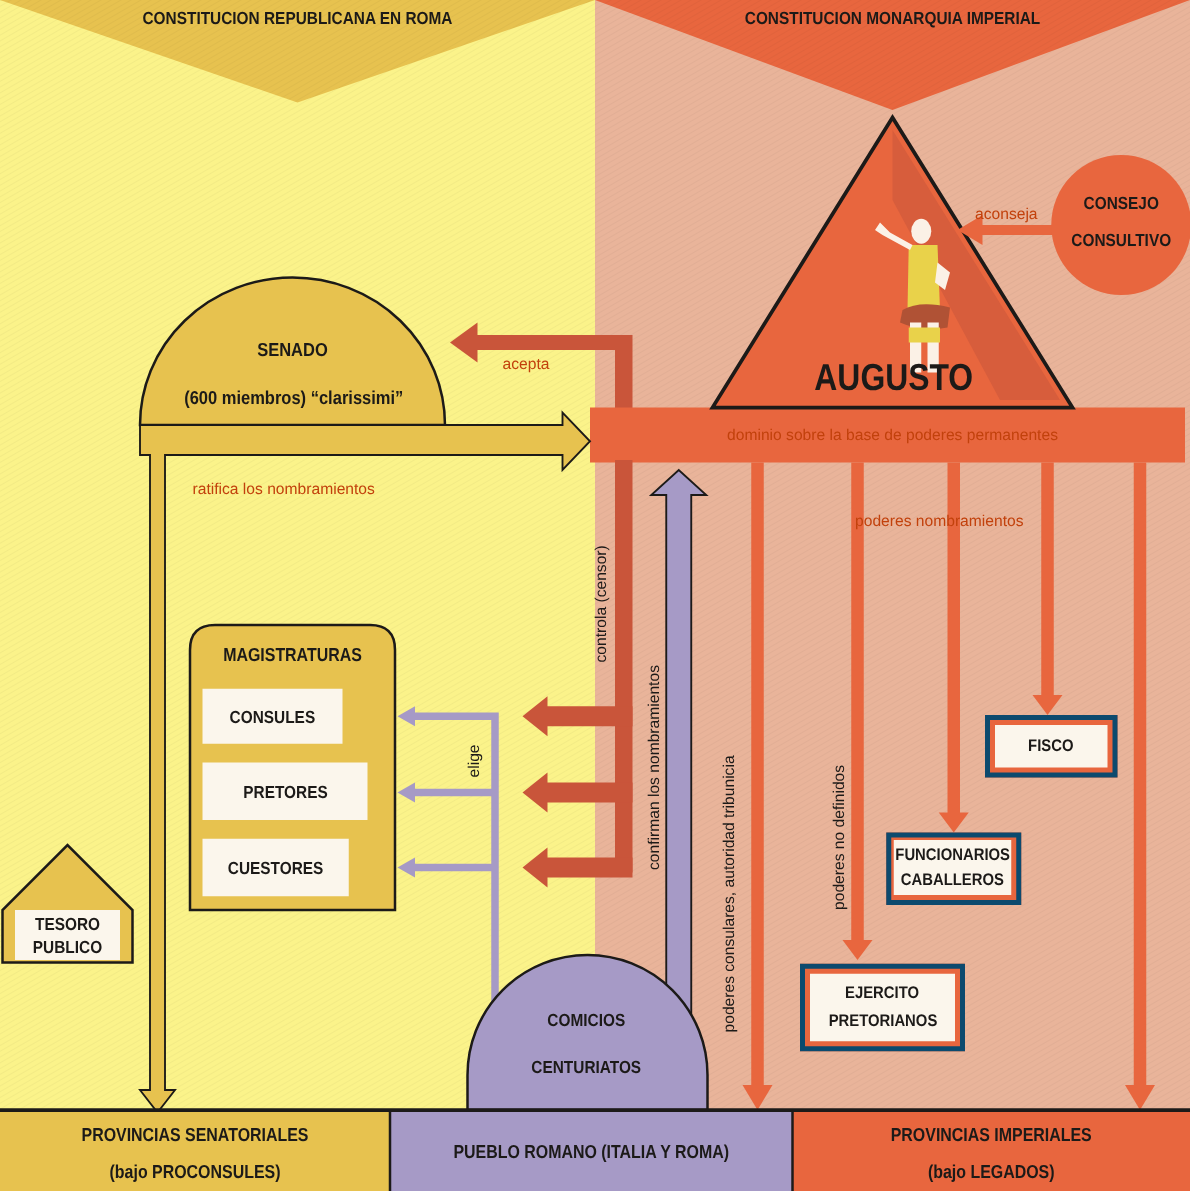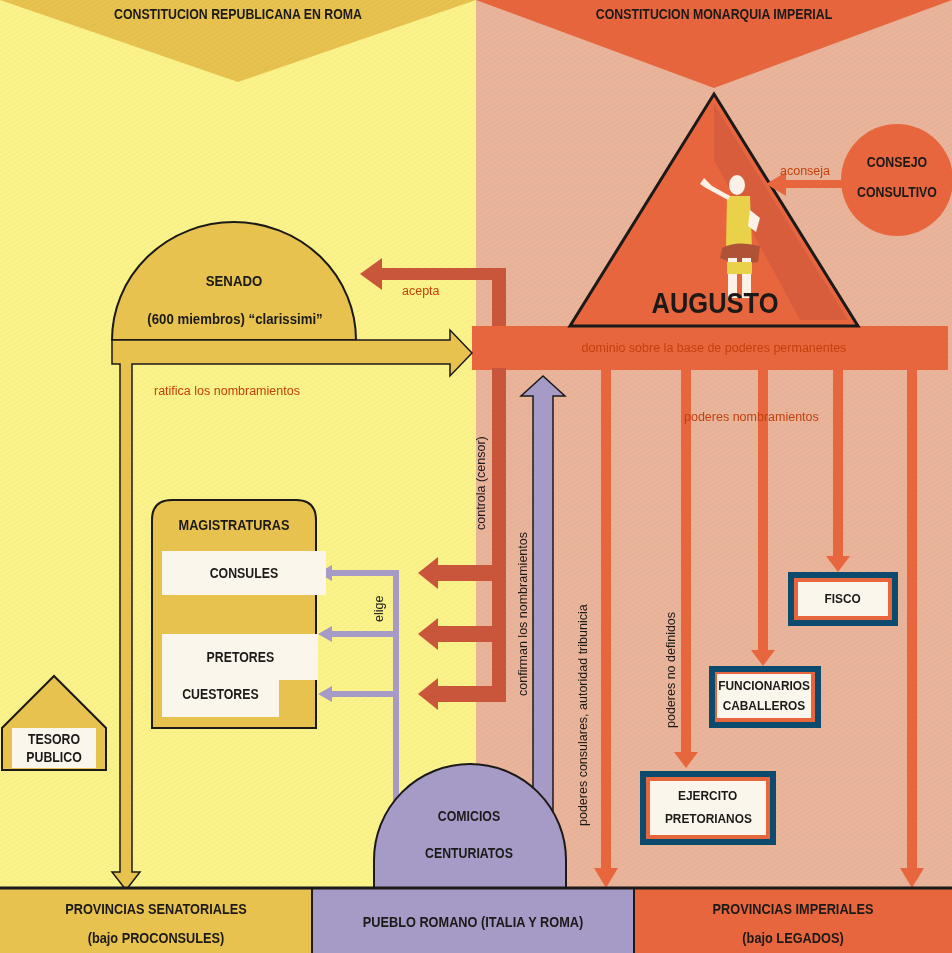--- a/index.html
+++ b/index.html
@@ -4,21 +4,21 @@
 <style>
   html, body { margin: 0; padding: 0; }
   body { width: 952px; height: 953px; position: relative; overflow: hidden; font-family: "Liberation Sans", sans-serif; }
   #stage { position: absolute; left: 0; top: 0; width: 952px; height: 953px; }
   .lbl { position: absolute; color: #1c1a18; text-align: center; white-space: nowrap; }
   .cond { font-family: "Liberation Sans", sans-serif; font-weight: bold; transform-origin: center; }
   .small { font-size: 12.5px; font-weight: normal; color: #c2410c; }
   .hdr { font-size: 14px; font-weight: bold; letter-spacing: 0; transform: scaleX(0.88); }
   .box { position: absolute; background: #fbf6ec; display: flex; align-items: center; justify-content: center; flex-direction: column; font-weight: bold; font-size: 14px; color: #1c1a18; }
   .box span { display: block; transform: scaleX(0.88); line-height: 1.6; }
-  .impbox { position: absolute; border: 6px solid #0c4a6e; background: #e8663e; }
+  .impbox { position: absolute; border: 4px solid #0c4a6e; background: #e8663e; }
   .impbox .inner { position: absolute; left: 4px; right: 4px; top: 4px; bottom: 4px; background: #fbf6ec; display: flex; flex-direction: column; align-items: center; justify-content: center; font-weight: bold; font-size: 13.5px; color: #1c1a18; }
   .impbox .inner span { display: block; transform: scaleX(0.88); line-height: 1.7; }
   .vert { position: absolute; white-space: nowrap; font-size: 12.5px; color: #1c1a18; transform: rotate(-90deg); transform-origin: left top; }
 </style>
 </head>
 <body>
 
 <div id="stage">
   <svg width="952" height="953" viewBox="0 0 952 953" style="position:absolute;left:0;top:0">
     <defs>
@@ -118,24 +118,24 @@
   <div class="lbl cond" style="left:841px;top:154px;width:112px;font-size:14px;font-weight:bold;transform:scaleX(0.88);">CONSEJO</div>
   <div class="lbl cond" style="left:841px;top:184px;width:112px;font-size:14px;font-weight:bold;transform:scaleX(0.88);">CONSULTIVO</div>
   <div class="lbl small" style="left:780px;top:164px;">aconseja</div>
 
   <div class="lbl cond" style="left:134px;top:272px;width:200px;font-size:15px;font-weight:bold;transform:scaleX(0.88);">SENADO</div>
   <div class="lbl cond" style="left:110px;top:310px;width:250px;font-size:15px;font-weight:bold;transform:scaleX(0.88);">(600 miembros) “clarissimi”</div>
   <div class="lbl small" style="left:154px;top:336px;margin-top:48px;">ratifica los nombramientos</div>
   <div class="lbl small" style="left:402px;top:248px;margin-top:36px;">acepta</div>
 
   <div class="lbl cond" style="left:152px;top:516px;width:164px;font-size:15px;font-weight:bold;transform:scaleX(0.85);">MAGISTRATURAS</div>
-  <div class="box" style="left:162px;top:551px;width:164px;height:44px;">
+  <div class="box" style="left:162px;top:551px;width:112px;height:44px;">
       <span>CONSULES</span>
     </div>
-  <div class="box" style="left:162px;top:610px;width:156px;height:46px;margin-top:24px;">
+  <div class="box" style="left:162px;top:610px;width:132px;height:46px;">
       <span>PRETORES</span>
     </div>
   <div class="box" style="left:162px;top:671px;width:117px;height:46px;">
       <span>CUESTORES</span>
     </div>
   <div class="vert" style="left:372px;top:622px;">elige</div>
 
   <div class="lbl cond" style="left:12px;top:731px;width:84px;font-size:14px;font-weight:bold;transform:scaleX(0.88);">TESORO</div>
   <div class="lbl cond" style="left:12px;top:749px;width:84px;font-size:14px;font-weight:bold;transform:scaleX(0.88);">PUBLICO</div>
 

